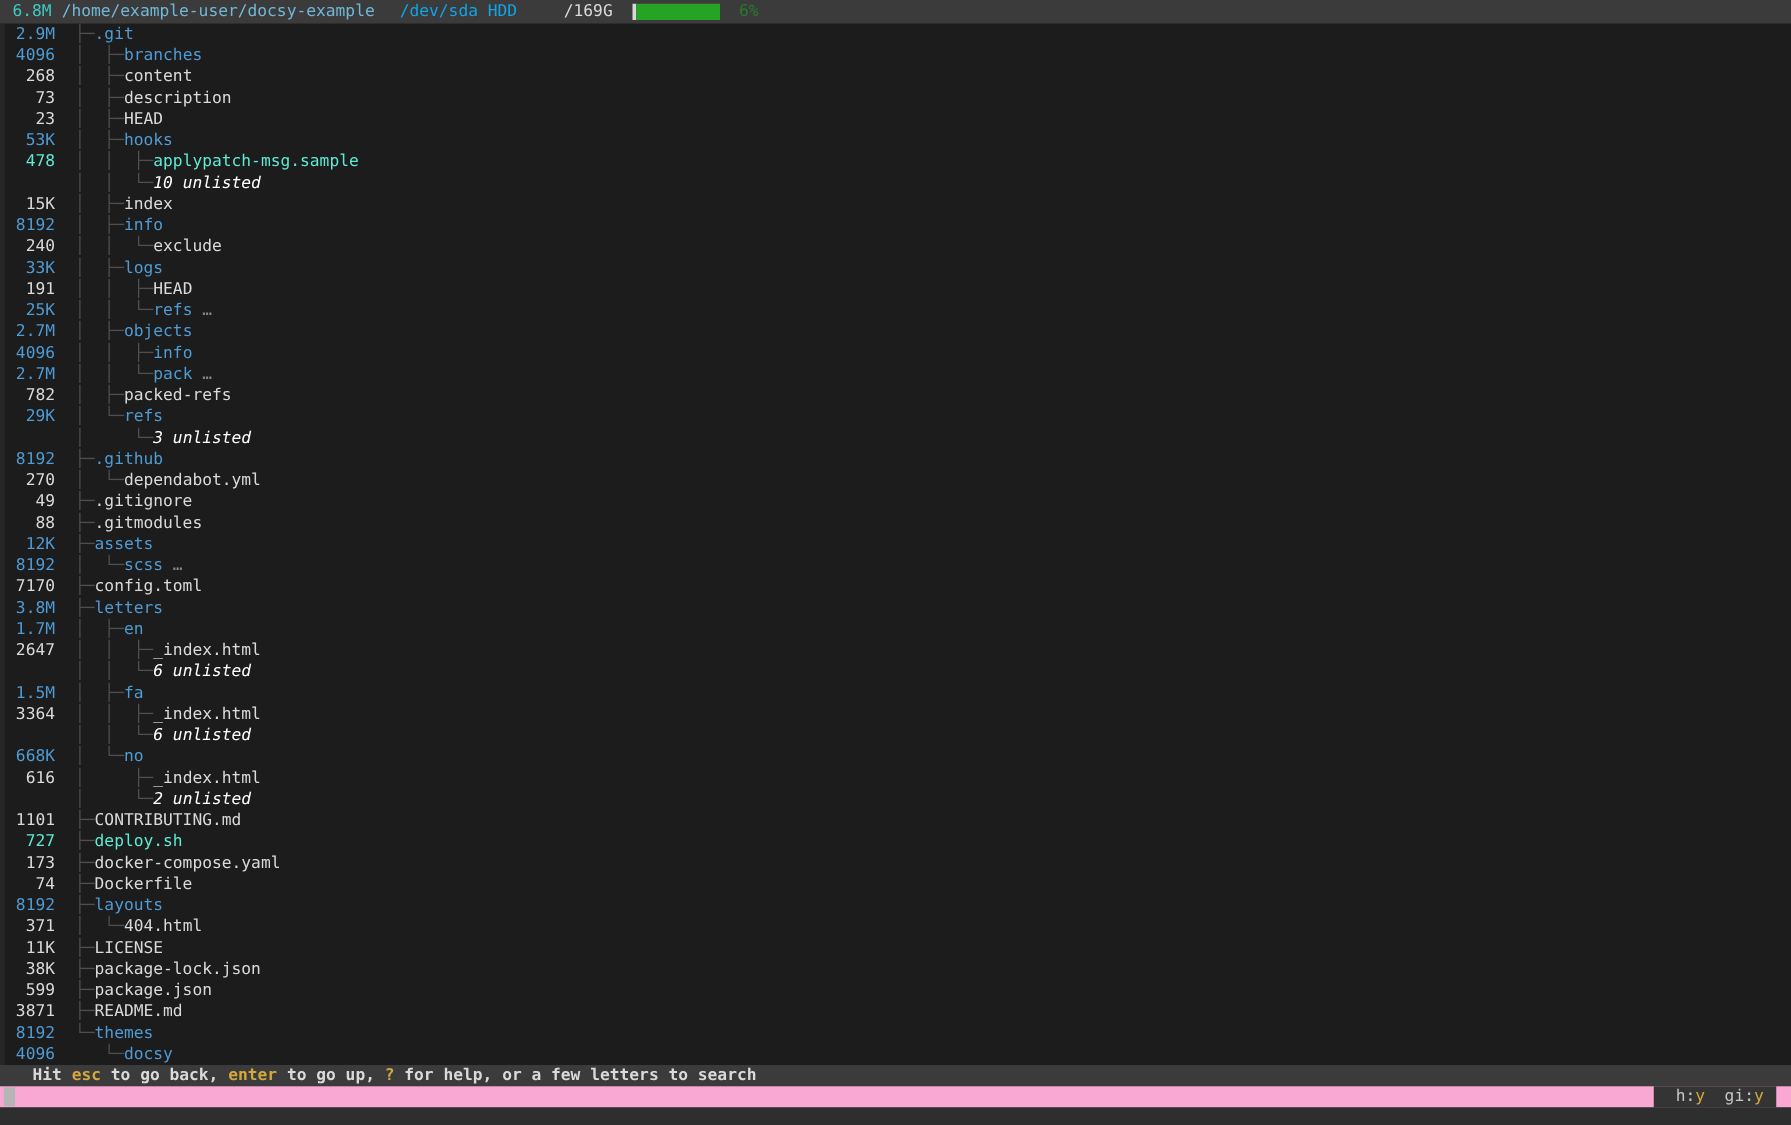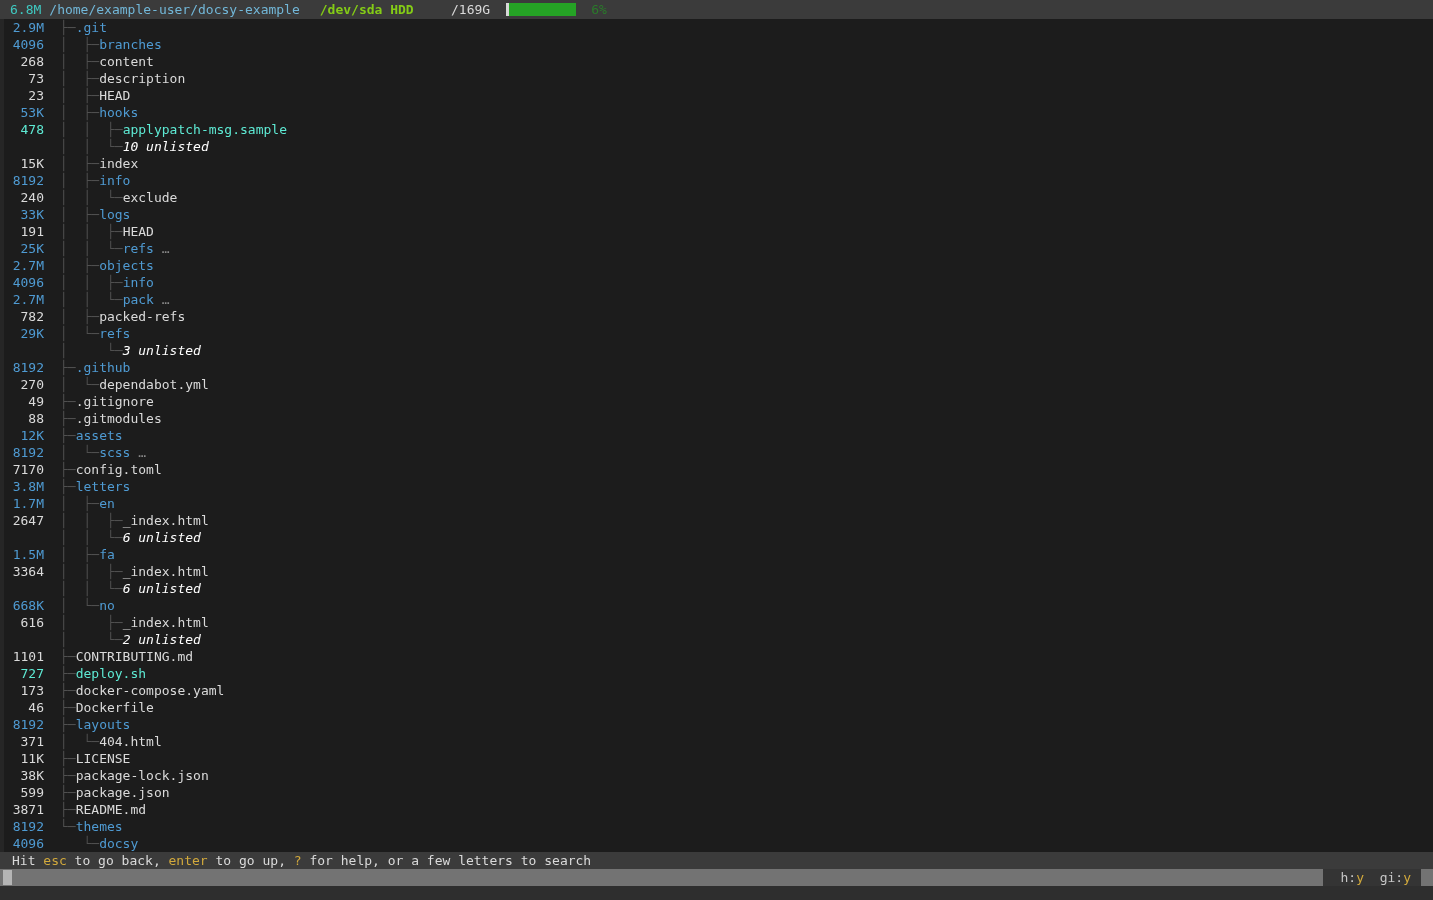--- a/index.html
+++ b/index.html
@@ -14,21 +14,21 @@
   .topbar {
     height: 19px;
     background: #3b3b3b;
     display: flex;
     align-items: center;
     white-space: pre;
     line-height: 19px;
   }
   .topbar .total   { color: #3fc9c1; margin-left: 10px; }
   .topbar .path    { color: #72b7d8; margin-left: 8px; }
-  .topbar .device  { color: #84cc16; margin-left: 20px; font-weight: bold; }
+  .topbar .device  { color: #0ea5e9; margin-left: 20px; }
   .topbar .used    { color: #2a7a2a; margin-left: 6px; margin-top: 40px; }
   .topbar .cap     { color: #dadada; }
   .bar-wrap { display: flex; align-items: center; margin-left: 16px; height: 13px; }
   .bar-tick { width: 3px; height: 13px; background: #d8d8d8; }
   .bar-fill { width: 67px; height: 13px; background: #25a325; }
   .topbar .pct     { color: #2a7a2a; margin-left: 15px; }
   
   .tree {
     position: absolute;
     top: 19px; left: 0; right: 0;
@@ -56,30 +56,31 @@
   .c-exec { color: #5eead4; }
   .c-unlisted { color: #ffffff; font-style: italic; }
   
   .statusbar {
     position: absolute;
     top: 852px; left: 0; right: 0;
     height: 17px;
     line-height: 17px;
     background: #3b3b3b;
     white-space: pre;
-    padding-left: 12px;
+    padding-left: 26px;
+    font-weight: bold;
   }
   .seg-white  { color: #dadada; }
   .seg-yellow { color: #d2a93c; }
   
   .inputline {
     position: absolute;
     top: 869px; left: 0; right: 0;
     height: 17px;
-    background: #737373;
+    background: #f9a8d4;
   }
   .cursor {
     position: absolute;
     left: 3px; top: 1px;
     width: 9px; height: 15px;
     background: #b5b5b5;
   }
   .flags {
     position: absolute;
     right: 12px; top: 0;
@@ -148,21 +149,21 @@
     <div class="row"><span class="size c-unlisted"></span><span class="prefix">│  │  └─</span><span class="c-unlisted">6 unlisted</span></div>
     <div class="row"><span class="size c-dir">1.5M</span><span class="prefix">│  ├─</span><span class="c-dir">fa</span></div>
     <div class="row"><span class="size c-file">3364</span><span class="prefix">│  │  ├─</span><span class="c-file">_index.html</span></div>
     <div class="row"><span class="size c-unlisted"></span><span class="prefix">│  │  └─</span><span class="c-unlisted">6 unlisted</span></div>
     <div class="row"><span class="size c-dir">668K</span><span class="prefix">│  └─</span><span class="c-dir">no</span></div>
     <div class="row"><span class="size c-file">616</span><span class="prefix">│     ├─</span><span class="c-file">_index.html</span></div>
     <div class="row"><span class="size c-unlisted"></span><span class="prefix">│     └─</span><span class="c-unlisted">2 unlisted</span></div>
     <div class="row"><span class="size c-file">1101</span><span class="prefix">├─</span><span class="c-file">CONTRIBUTING.md</span></div>
     <div class="row"><span class="size c-exec">727</span><span class="prefix">├─</span><span class="c-exec">deploy.sh</span></div>
     <div class="row"><span class="size c-file">173</span><span class="prefix">├─</span><span class="c-file">docker-compose.yaml</span></div>
-    <div class="row"><span class="size c-file">46</span><span class="prefix">├─</span><span class="c-file">Dockerfile</span></div>
+    <div class="row"><span class="size c-file">74</span><span class="prefix">├─</span><span class="c-file">Dockerfile</span></div>
     <div class="row"><span class="size c-dir">8192</span><span class="prefix">├─</span><span class="c-dir">layouts</span></div>
     <div class="row"><span class="size c-file">371</span><span class="prefix">│  └─</span><span class="c-file">404.html</span></div>
     <div class="row"><span class="size c-file">11K</span><span class="prefix">├─</span><span class="c-file">LICENSE</span></div>
     <div class="row"><span class="size c-file">38K</span><span class="prefix">├─</span><span class="c-file">package-lock.json</span></div>
     <div class="row"><span class="size c-file">599</span><span class="prefix">├─</span><span class="c-file">package.json</span></div>
     <div class="row"><span class="size c-file">3871</span><span class="prefix">├─</span><span class="c-file">README.md</span></div>
     <div class="row"><span class="size c-dir">8192</span><span class="prefix">└─</span><span class="c-dir">themes</span></div>
     <div class="row"><span class="size c-dir">4096</span><span class="prefix">   └─</span><span class="c-dir">docsy</span></div>
   </div>
 

